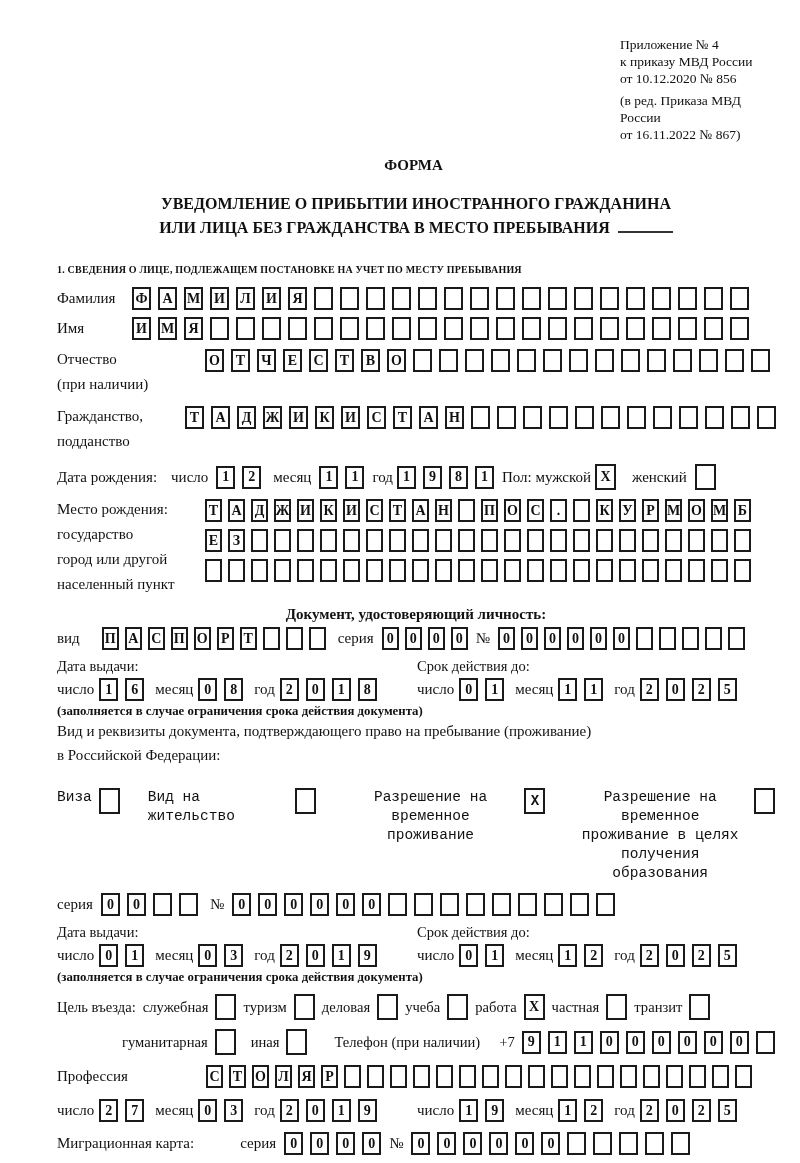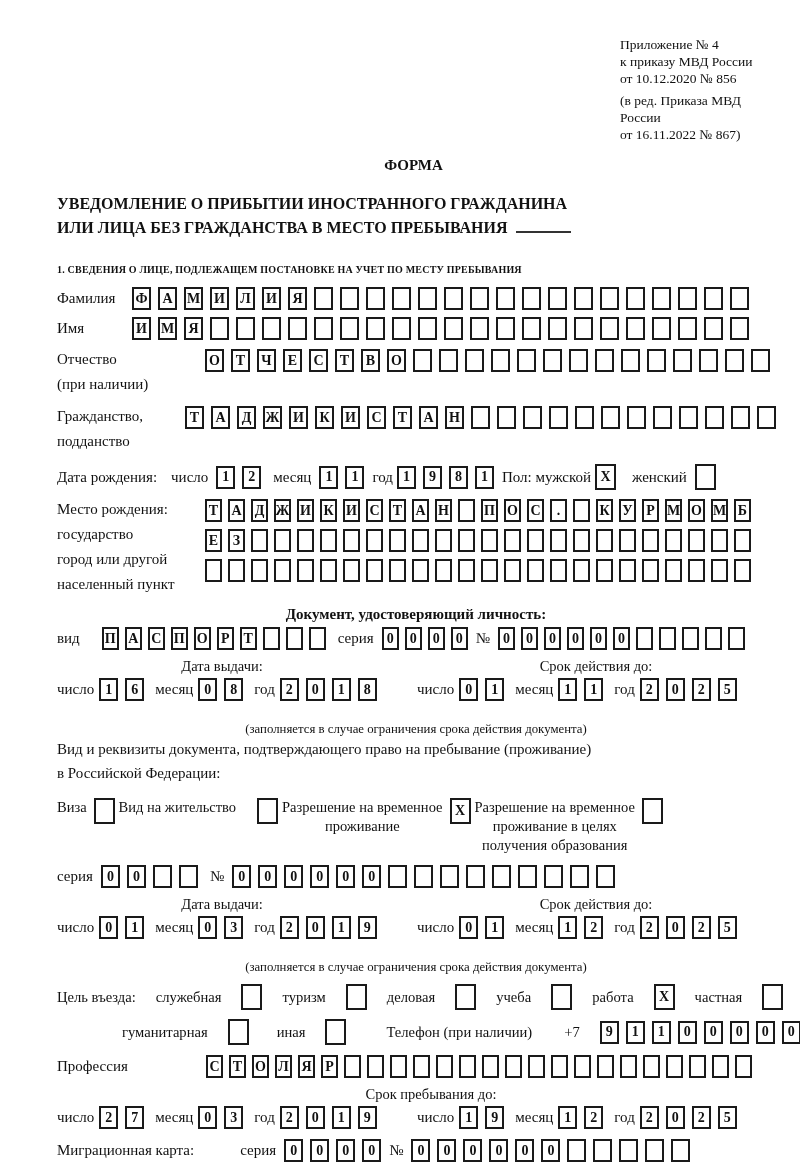--- a/index.html
+++ b/index.html
@@ -6,21 +6,21 @@
   body{width:800px;height:1163px;overflow:hidden;color:#111;
        font-family:"Liberation Serif","DejaVu Serif",serif;font-size:15px;}
   .page{position:relative;padding:36px 25px 0 57px;box-sizing:border-box;width:800px;height:1163px;}
 
   
   .appendix{margin-left:563px;font-size:13.5px;line-height:17px;}
   .appendix .gap{height:5px;}
   .forma{ text-align:center;margin-right:5px;margin-top:14px;font-weight:bold;font-size:15px;}
 
   
-  .title{font-weight:bold;font-size:16px;line-height:24px;margin-top:18px;}
+  .title{text-align:center;font-weight:bold;font-size:16px;line-height:24px;margin-top:18px;}
   .blank-line{display:inline-block;width:55px;border-bottom:2px solid #333;height:14px;margin-left:8px;}
   .sec-heading{font-weight:bold;font-size:10px;margin-top:24px;letter-spacing:.2px;}
 
   
   .row{display:flex;align-items:center;margin-top:7px;}
   .row.top{align-items:flex-start;}
   .lbl{white-space:nowrap;}
   .lblcol{flex-shrink:0;line-height:25px;white-space:nowrap;}
 
   .cells{display:flex;gap:7px;}
@@ -33,38 +33,38 @@
   
   .w75{width:75px;} .w148{width:148px;} .w128{width:128px;} .w93{width:93px;} .w73{width:73px;}
   .mt12{margin-top:12px;} .mt10{margin-top:10px;} .mt4{margin-top:4px;}
   .ml8{margin-left:8px;} .ml12{margin-left:12px;} .ml4{margin-left:4px;} .ml16{margin-left:16px;}
 
   .center-bold{text-align:center;font-weight:bold;margin-top:9px;font-size:15px;}
 
   
   .dates{margin-top:8px;}
   .dates .hdr{display:flex;font-size:14.5px;}
-  .dates .hdr .hl{width:330px;text-align:center;}
-  .dates .hdr .hr{flex:1;margin-left:30px;text-align:center;}
+  .dates .hdr .hl{width:330px;}
+  .dates .hdr .hr{flex:1;margin-left:30px;}
   .dates .vals{display:flex;align-items:center;margin-top:3px;}
   .dategrp{display:flex;align-items:center;}
   .dategrp .lbl{margin-right:5px;}
   .dategrp .cells{margin-right:11px;}
   .dates .left{width:330px;flex-shrink:0;}
   .dates .right{margin-left:30px;}
-  .restriction{ text-align:center;font-size:12.8px;margin-top:21px;}
+  .restriction{ text-align:left;font-size:12.8px;margin-top:3px;font-weight:bold;}
 
   
-  .resopts{display:flex;align-items:flex-start;margin-top:16px;font-size:14.5px;gap:4px;}
+  .resopts{display:flex;align-items:flex-start;margin-top:24px;font-size:14.5px;gap:28px;font-family:Liberation Mono, monospace;}
   .opt{display:flex;align-items:flex-start;gap:7px;}
   .opt .optlbl{line-height:19px;}
   .opt .optlbl.ctr{text-align:center;}
   .boxcell .cell{width:17px;height:22px;}
 
-  .purline{display:flex;align-items:center;margin-top:9px;gap:20px;font-size:14.6px;flex-wrap:nowrap;}
+  .purline{display:flex;align-items:center;margin-top:9px;gap:7px;font-size:14.6px;flex-wrap:nowrap;}
   .purline .pl{white-space:nowrap;}
 </style>
 </head>
 <body>
 
 <div class="page">
 
   <div class="appendix">
     <div>Приложение № 4</div>
     <div>к приказу МВД России</div>
@@ -608,21 +608,20 @@
         <span class="cell"></span>
         <span class="cell"></span>
         <span class="cell"></span>
         <span class="cell"></span>
         <span class="cell"></span>
       </span>
   </div>
 
   <div class="dates">
     <div class="hdr">
-      <span class="hr">Срок пребывания до:</span>
     </div>
     <div class="vals">
       <span class="dategrp left">
         <span class="lbl">число</span>
           <span class="cells">
             <span class="cell">2</span>
             <span class="cell">7</span>
           </span>
         <span class="lbl">месяц</span>
           <span class="cells">

